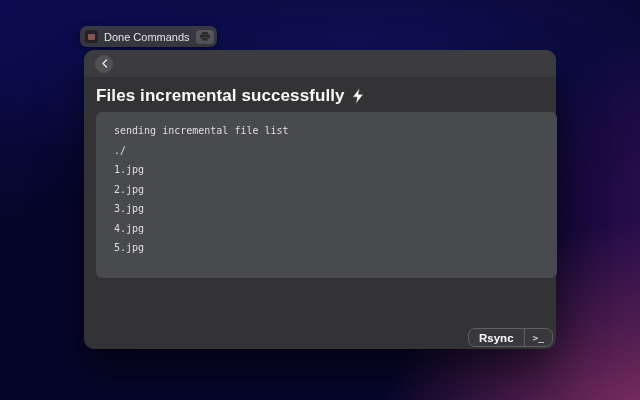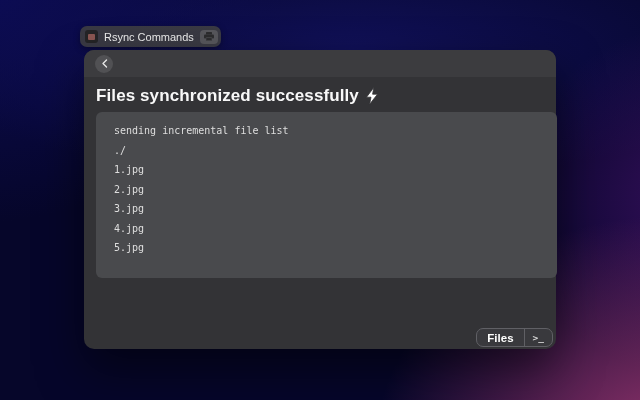--- a/index.html
+++ b/index.html
@@ -78,47 +78,47 @@
     font-size:9.5px;padding:0 8px;font-weight:bold;
   }
 </style>
 </head>
 <body>
 
 <div class="tab">
   <span class="tab-app-icon">
       <i></i>
     </span>
-  <span class="tab-label">Rsync Commands</span>
+  <span class="tab-label">Done Commands</span>
   <span class="tab-action">
     <svg width="10" height="9" viewBox="0 0 10 9">
       <rect x="2" y="0" width="6" height="2.4" rx="0.5" fill="#2c2c2e"></rect>
       <rect x="0" y="2.6" width="10" height="4" rx="1" fill="#2c2c2e"></rect>
       <rect x="2" y="5.6" width="6" height="3.2" rx="0.5" fill="#2c2c2e" stroke="#57575c" stroke-width="0.6"></rect>
     </svg>
   </span>
 </div>
 
 <div class="window">
 
   <div class="win-header">
     <button class="back-btn">
       <svg width="7" height="9" viewBox="0 0 7 9">
         <path d="M5.5 1 L2 4.5 L5.5 8" stroke="#e8e8e8" stroke-width="1.4" fill="none" stroke-linecap="round" stroke-linejoin="round"></path>
       </svg>
     </button>
   </div>
 
   <div class="page-title">
-    <span>Files synchronized successfully</span>
+    <span>Files incremental successfully</span>
     <svg width="14" height="18" viewBox="0 0 14 18">
       <path d="M8.8 0.5 L1.5 10.2 L6 10.2 L4.6 17.3 L12.5 7.2 L7.6 7.2 Z" fill="#ffffff" stroke="#333336" stroke-width="0.8" stroke-linejoin="round"></path>
     </svg>
   </div>
 
   <div class="terminal"><div class="term-line">sending incremental file list</div><div class="term-line">./</div><div class="term-line">1.jpg</div><div class="term-line">2.jpg</div><div class="term-line">3.jpg</div><div class="term-line">4.jpg</div><div class="term-line">5.jpg</div><div class="term-line"></div><div class="term-line">sent 456,275 bytes  received 114 bytes  912,778.00 bytes/sec</div></div>
 
   <div class="footer-buttons">
-    <button class="fbtn">Files</button>
+    <button class="fbtn">Rsync</button>
     <button class="fbtn term">&gt;_</button>
   </div>
 
 </div>
 
 </body></html>

